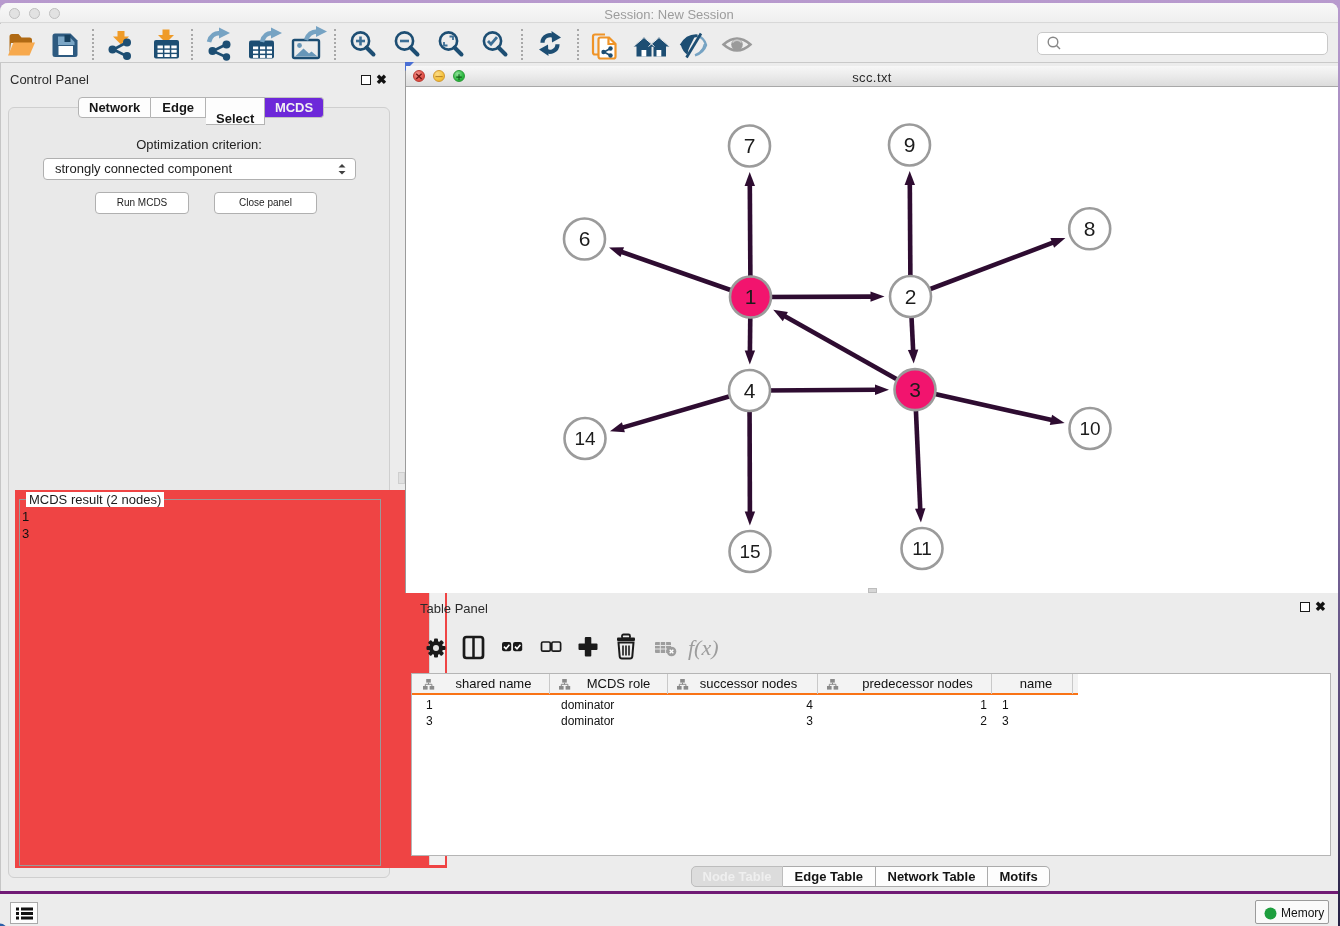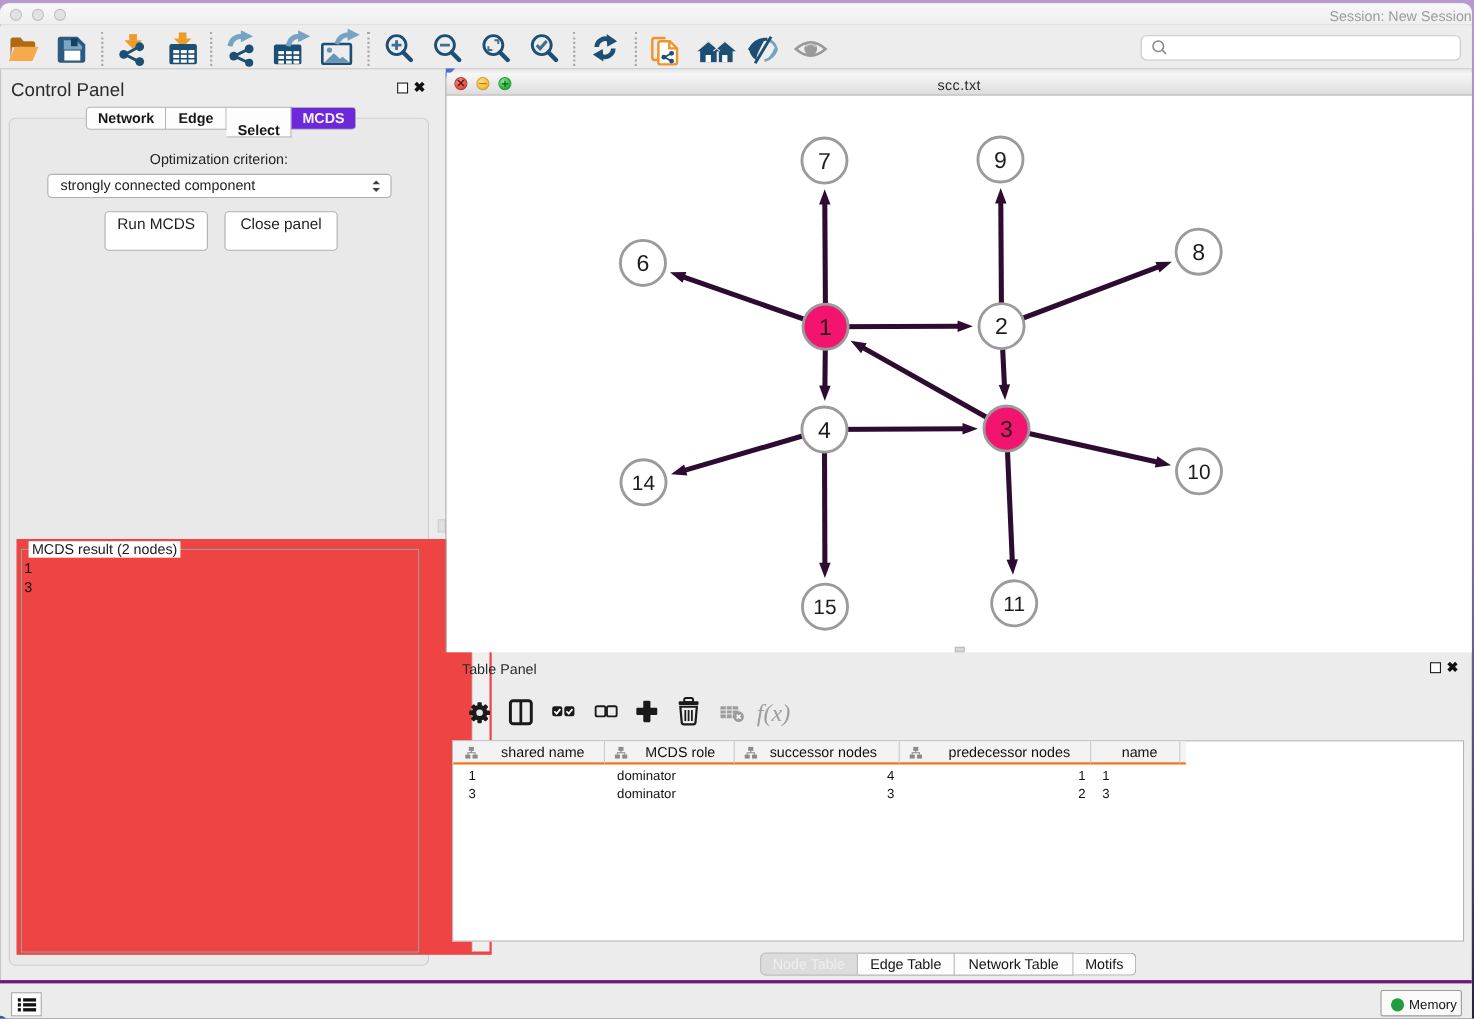--- a/index.html
+++ b/index.html
@@ -6,43 +6,43 @@
 body{font-family:"Liberation Sans",sans-serif;position:relative;
   background:linear-gradient(180deg,#b89ace 0%,#a288bd 20%,#7e6aa0 55%,#4a3c68 85%,#262044 100%)}
 #win{position:absolute;left:0;top:0;width:1340px;height:926px}
 #winbg{position:absolute;left:0;top:3px;width:1338px;height:923px;background:#ececec;
   border-radius:8px 8px 0 0;border-left:1px solid #c6c6c6}
 #titlebar{position:absolute;left:0;top:3px;width:1338px;height:20px;
   background:linear-gradient(180deg,#f8f8f8,#efefef);border-radius:8px 8px 0 0;
   border-bottom:1px solid #d8d8d8}
 #titlebar .tl{position:absolute;top:5px;width:11px;height:11px;border-radius:50%;
   background:#e2e2e2;border:1px solid #c0c0c0}
-#title-txt{position:absolute;top:4px;left:0;width:100%;text-align:right;
+#title-txt{position:absolute;top:4px;left:0;width:100%;text-align:center;
   font-size:13px;color:#9c9c9c}
 #toolbar{position:absolute;left:0;top:24px;width:1338px;height:39px;background:#ededed;
   border-bottom:1px solid #c9c9c9}
 .vsep{position:absolute;top:5px;height:31px;width:0;border-left:2px dotted #a8a8a8}
 #searchbox{position:absolute;left:1037px;top:8px;width:291px;height:23px;background:#fff;
   border:1px solid #c9c9c9;border-radius:5px}
 
-#cp-title{position:absolute;left:10px;top:72px;font-size:17px;color:#2b2b2b}
+#cp-title{position:absolute;left:10px;top:72px;font-size:13px;color:#2b2b2b}
 .sqico{position:absolute;width:10px;height:10px;border:1.6px solid #1a1a1a;background:#fff}
 .xico{position:absolute;font-size:13px;font-weight:bold;color:#111}
 #cp-panel{position:absolute;left:8px;top:107px;width:382px;height:771px;background:#e9e9e9;
   border:1px solid #cfcfcf;border-radius:6px}
 #tabs{position:absolute;left:78px;top:97px;height:21px;display:flex;font-size:13px;font-weight:bold}
 #tabs .tab{background:#fdfdfd;border:1px solid #b3b3b3;border-left:none;color:#161616;
   padding:2px 12px;line-height:15px}
 #tabs .tab:first-child{border-left:1px solid #b3b3b3;border-radius:4px 0 0 4px}
 #tabs .tab.grey{background:#6d28d9;border-color:#c2c2c2;color:#f2f2f2;border-radius:0 4px 4px 0}
 #optlab{position:absolute;left:8px;top:137px;width:382px;text-align:center;font-size:13px;color:#232323}
 #combo{position:absolute;left:43px;top:158px;width:313px;height:22px;background:#fff;
   border:1px solid #b0b0b0;border-radius:4px;font-size:13px;color:#1d1d1d;line-height:20px;padding-left:11px}
-.btn{position:absolute;height:36px;background:#fff;border:1px solid #b0b0b0;border-radius:4px;
-  font-size:14px;color:#1d1d1d;text-align:center;line-height:20px}
+.btn{position:absolute;height:22px;background:#fff;border:1px solid #b0b0b0;border-radius:4px;
+  font-size:10px;color:#1d1d1d;text-align:center;line-height:20px}
 #resultbox{position:absolute;left:15px;top:490px;width:432px;height:378px;background:#ef4444}
 #fieldset{position:absolute;left:4px;top:9px;width:362px;height:367px;border:1px solid #9a9a9a}
 #legend{position:absolute;left:6px;top:-8px;background:#fff;padding:0 3px;font-size:13px;color:#1a1a1a}
 #res-scroll{position:absolute;right:2px;top:10px;width:16px;height:365px;background:#f0f0f0;border-left:1px solid #d6d6d6}
 #res-txt{position:absolute;left:7px;top:18px;font-size:13px;color:#111;line-height:17px}
 #vsplit-handle{position:absolute;left:398px;top:472px;width:7px;height:12px;background:#e0e0e0;border:1px solid #cfcfcf}
 
 #netwin{position:absolute;left:405px;top:66px;width:933px;height:527px;border-left:1px solid #9b9b9b}
 #nettitle{position:absolute;left:0;top:0;width:100%;height:21px;
   background:linear-gradient(180deg,#f7f7f7 0%,#ececec 45%,#dcdcdc 100%);border-bottom:1px solid #a8a8a8}
@@ -51,21 +51,21 @@
 #net-title-txt{position:absolute;top:4px;left:0;width:100%;text-align:center;font-size:13px;color:#2b2b2b;letter-spacing:0.4px}
 #canvas{position:absolute;left:0;top:21px;width:932px;height:506px;background:#fff}
 #canvas-handle{position:absolute;left:462px;top:522px;width:9px;height:5px;background:#d6d6d6;border:1px solid #bdbdbd}
 
 #tp-title{position:absolute;left:420px;top:601px;font-size:13px;color:#2b2b2b}
 #tbl{position:absolute;left:411px;top:673px;width:920px;height:183px;background:#fff;border:1px solid #b5b5b5}
 #tbl-head{position:absolute;left:0;top:0;width:666px;height:21px;background:#f3f3f3;border-bottom:2px solid #f97316;
   font-size:13px;color:#111}
 .hcol{position:absolute;top:0;height:20px;border-right:1px solid #c9c9c9;text-align:center;line-height:20px}
 .cell{position:absolute;font-size:12px;color:#111;line-height:16px}
-#btabs{position:absolute;left:691px;top:866px;height:21px;display:flex;font-size:13px;font-weight:normal}
+#btabs{position:absolute;left:691px;top:866px;height:21px;display:flex;font-size:13px;font-weight:bold}
 #btabs .tab{background:#fdfdfd;border:1px solid #ababab;border-left:none;color:#141414;padding:2px 10px;line-height:15px}
 #btabs .tab.grey{background:#dcdcdc;border-color:#bdbdbd;color:#efefef;border-radius:5px 0 0 5px;border-left:1px solid #bdbdbd}
 #btabs .tab:last-child{border-radius:0 5px 5px 0}
 
 #statusbar{position:absolute;left:0;top:891px;width:1338px;height:35px;background:#ececec;border-top:3px solid #701a75}
 #listbtn{position:absolute;left:10px;top:8px;width:28px;height:22px;background:#fdfdfd;border:1px solid #a9a9a9}
 #membtn{position:absolute;left:1255px;top:6px;width:74px;height:24px;background:#fafafa;border:1px solid #9b9b9b;
   border-radius:2px;font-size:12px;color:#111}
 </style>
 </head>
@@ -236,21 +236,21 @@
       <div class="tab" style="padding:2px 11px">Edge</div>
       <div class="tab" style="padding:13px 10px">Select</div>
       <div class="tab grey" style="padding:2px 9.5px">MCDS</div>
   </div>
   <div id="combo">strongly connected component<svg width="10" height="13" style="position:absolute;right:8px;top:4px">
     <polygon points="1.5,4.5 5,1 8.5,4.5" fill="#3f3f3f"></polygon>
     <polygon points="1.5,8 5,11.5 8.5,8" fill="#3f3f3f"></polygon>
   </svg></div>
   <div id="optlab">Optimization criterion:</div>
   <div class="btn" style="left:95px;top:192px;width:94px">Run MCDS</div>
-  <div class="btn" style="left:204px;top:192px;width:103px">Close panel</div>
+  <div class="btn" style="left:214px;top:192px;width:103px">Close panel</div>
   <div id="resultbox">
     <div id="fieldset">
         <div id="legend">MCDS result (2 nodes)</div>
       </div>
     <div id="res-scroll"></div>
     <div id="res-txt">1<br>3</div>
   </div>
   <div id="vsplit-handle"></div>
   <div id="netwin">
     <svg width="10" height="10" style="position:absolute;left:-1px;top:-4px">

